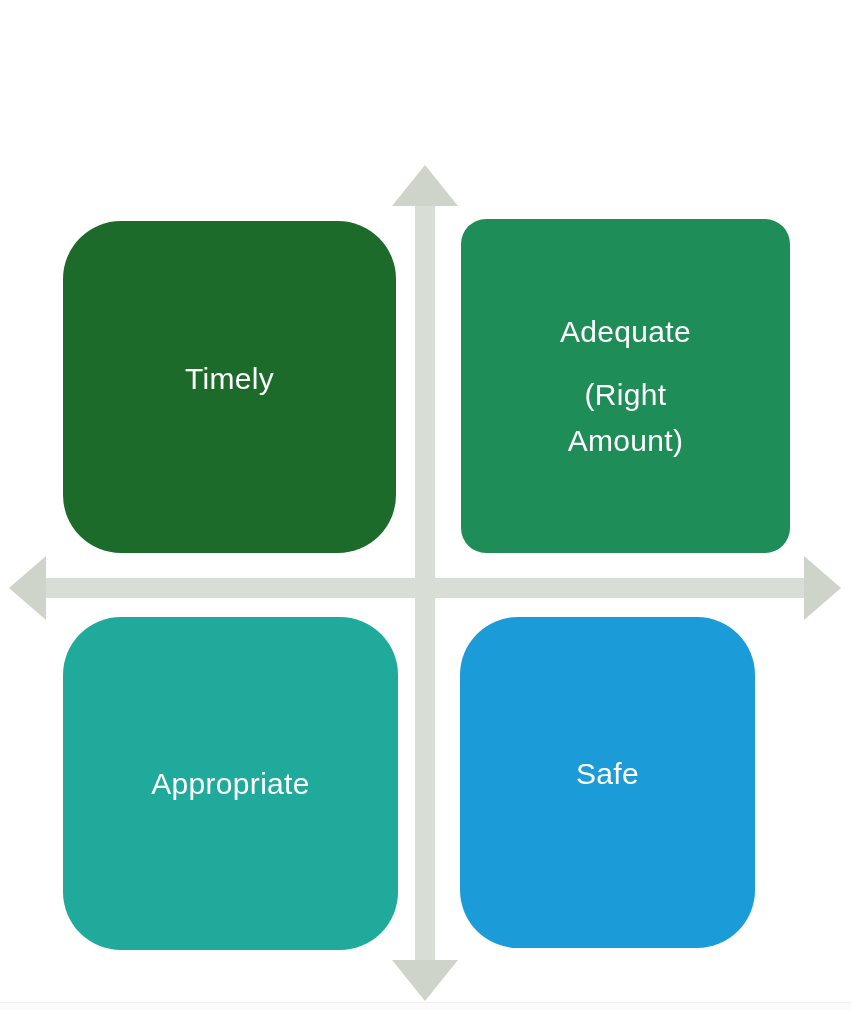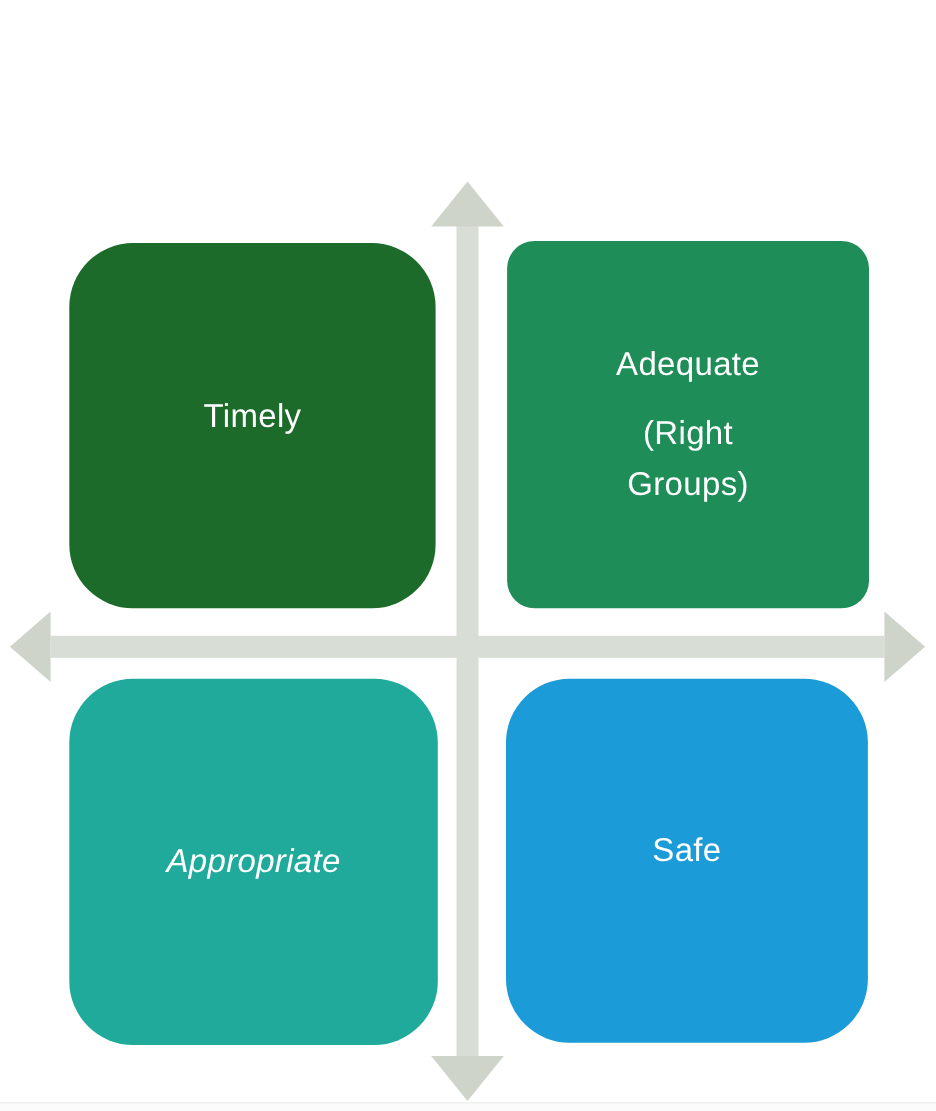--- a/index.html
+++ b/index.html
@@ -76,21 +76,21 @@
     line-height: 46px;
     letter-spacing: 0.3px;
   }
   .box .heading { white-space: pre-line; margin-bottom: 17px; }
   .box .detail  { white-space: pre-line; }
   .box.tight .heading { margin-bottom: 0; }
 
   .box.tl { left: 63px;  top: 221px; width: 333px; height: 332px; }
   .box.tr { left: 461px; top: 219px; width: 329px; height: 334px; border-radius: 25px; }
   .box.bl { left: 63px;  top: 617px; width: 335px; height: 333px; }
-  .box.br { left: 460px; top: 617px; width: 329px; height: 331px; }
+  .box.br { left: 460px; top: 617px; width: 295px; height: 331px; }
 
   
   .bottom-strip {
     position: absolute;
     left: 0; bottom: 0;
     width: 100%; height: 7px;
     background: #fafbfa;
     border-top: 1px solid #ebeeea;
   }
 </style>
@@ -107,24 +107,24 @@
   <div class="head left" style="border-right-color: rgb(207, 212, 203);"></div>
   <div class="head right" style="border-left-color: rgb(207, 212, 203);"></div>
 
   <div class="box tl" style="background-color: rgb(29, 107, 42); color: rgb(255, 255, 255); text-align: center;">
     <div class="heading">Timely</div>
   </div>
 
   <div class="box tr" style="background-color: rgb(30, 141, 88); color: rgb(255, 255, 255);">
     <div class="heading">Adequate</div>
     <div class="detail">(Right
-Groups)</div>
+Amount)</div>
   </div>
 
-  <div class="box bl tight" style="background-color: rgb(31, 170, 155); color: rgb(255, 255, 255); font-style: italic;">
+  <div class="box bl tight" style="background-color: rgb(31, 170, 155); color: rgb(255, 255, 255);">
     <div class="heading">Appropriate</div>
   </div>
 
   <div class="box br" style="background-color: rgb(27, 155, 215); color: rgb(255, 255, 255);">
     <div class="heading">Safe</div>
   </div>
 
   <div class="bottom-strip"></div>
 
 </div>

